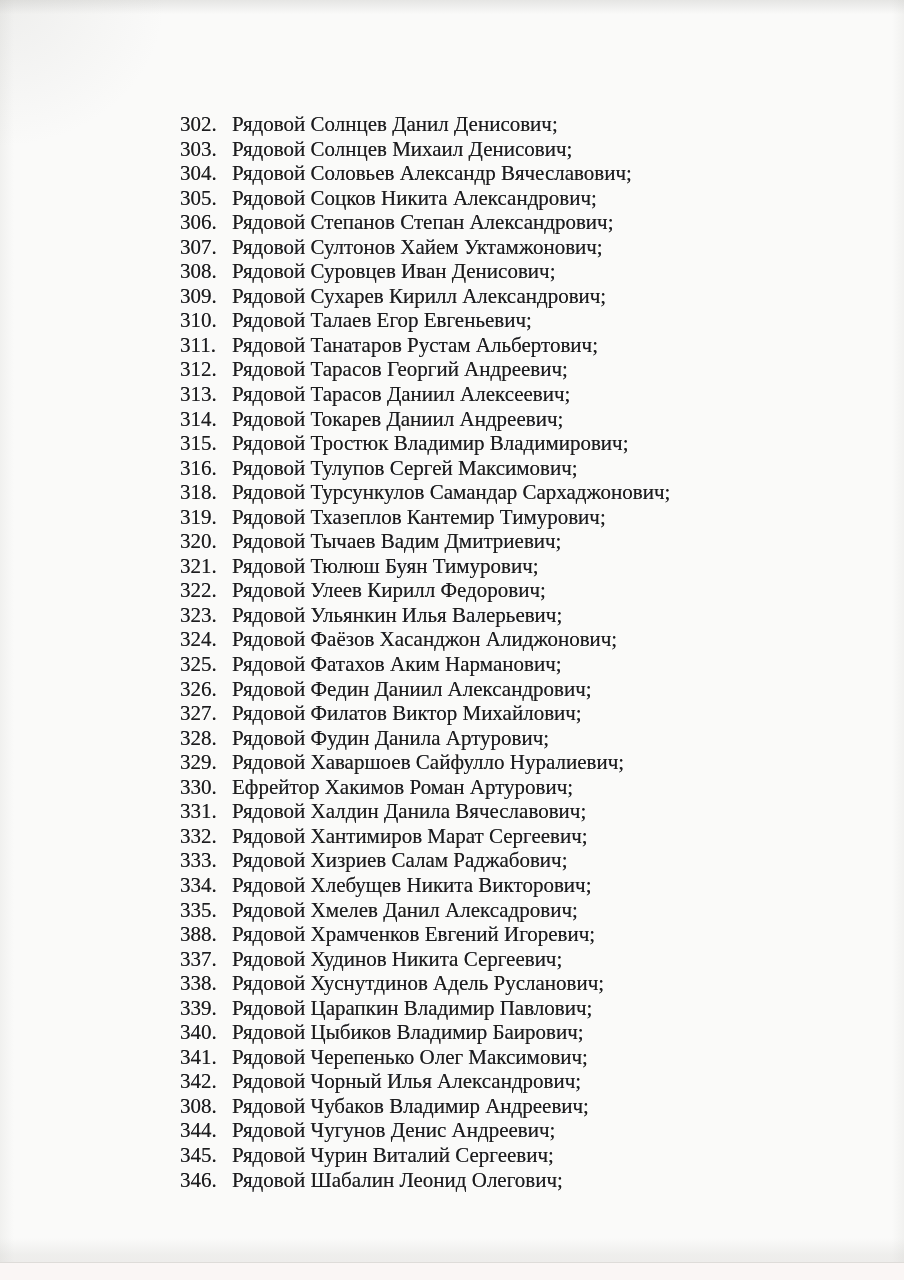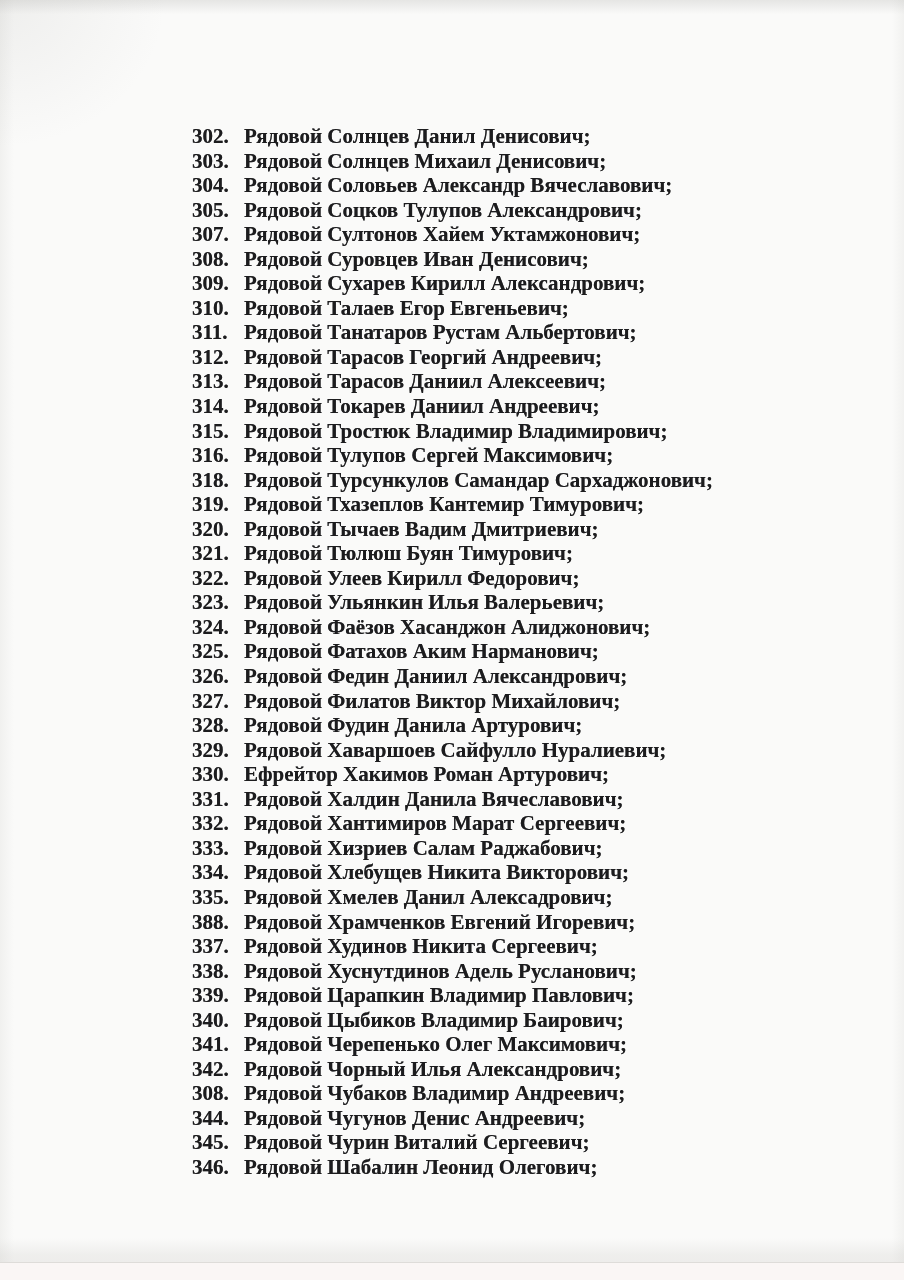--- a/index.html
+++ b/index.html
@@ -58,27 +58,26 @@
     top: 1262px;
     height: 18px;
     background: #faf6f5;
     border-top: 1px solid #dedcd9;
     pointer-events: none;
   }
   .list {
     position: absolute;
     top: 112px;
     left: 180px;
-    margin: 12px;
+    margin: 0;
     padding: 0;
     list-style: none;
     font-size: 21px;
     color: #1c1c1e;
     text-shadow: 0 0 0.6px rgba(28,28,30,0.65);
-    font-weight: bold;
   }
   .row {
     display: flex;
     align-items: baseline;
     height: 24.55px;
     white-space: nowrap;
   }
   .num {
     flex: none;
     width: 52px;
@@ -107,23 +106,27 @@
     <span class="name">Рядовой Солнцев Михаил Денисович;</span>
   </li>
 
   <li class="row">
     <span class="num">304.</span>
     <span class="name">Рядовой Соловьев Александр Вячеславович;</span>
   </li>
 
   <li class="row">
     <span class="num">305.</span>
-    <span class="name">Рядовой Соцков Тулупов Александрович;</span>
-  </li>
-
+    <span class="name">Рядовой Соцков Никита Александрович;</span>
+  </li>
+
+  <li class="row">
+    <span class="num">306.</span>
+    <span class="name">Рядовой Степанов Степан Александрович;</span>
+  </li>
 
   <li class="row">
     <span class="num">307.</span>
     <span class="name">Рядовой Султонов Хайем Уктамжонович;</span>
   </li>
 
   <li class="row">
     <span class="num">308.</span>
     <span class="name">Рядовой Суровцев Иван Денисович;</span>
   </li>

